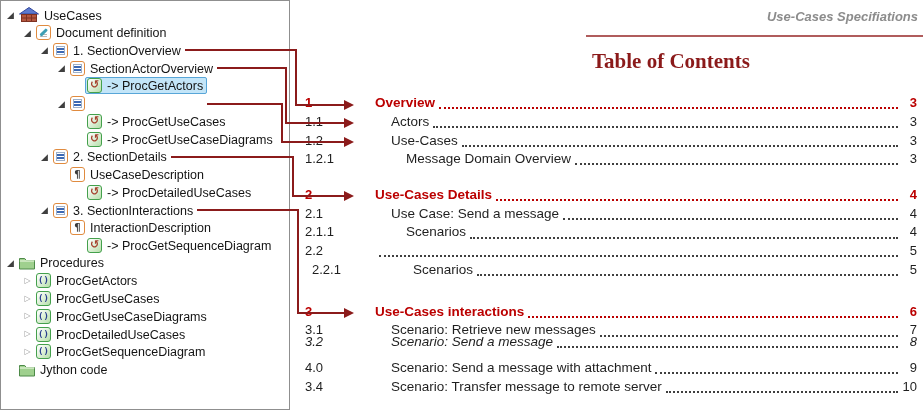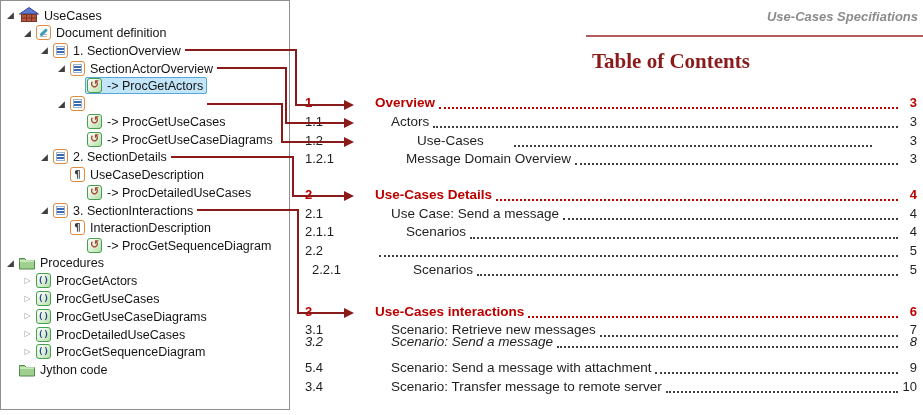--- a/index.html
+++ b/index.html
@@ -248,21 +248,21 @@
       <span class="ttl lvl1">Overview</span>
       <span class="leader"></span>
       <span class="pg">3</span>
     </div>
     <div class="tocrow" style="top: 113.85px;">
       <span class="num">1.1</span>
       <span class="ttl lvl2">Actors</span>
       <span class="leader"></span>
       <span class="pg">3</span>
     </div>
-    <div class="tocrow" style="top: 132.55px; gap: 26px;">
+    <div class="tocrow" style="top: 132.55px;">
       <span class="num">1.2</span>
       <span class="ttl lvl2">Use-Cases</span>
       <span class="leader"></span>
       <span class="pg">3</span>
     </div>
     <div class="tocrow" style="top: 151.25px;">
       <span class="num">1.2.1</span>
       <span class="ttl lvl3">Message Domain Overview</span>
       <span class="leader"></span>
       <span class="pg">3</span>
@@ -308,21 +308,21 @@
       <span class="leader"></span>
       <span class="pg">7</span>
     </div>
     <div class="tocrow" style="top: 334px; font-style: italic;">
       <span class="num">3.2</span>
       <span class="ttl lvl2">Scenario: Send a message</span>
       <span class="leader"></span>
       <span class="pg">8</span>
     </div>
     <div class="tocrow" style="top: 359.85px;">
-      <span class="num">5.4</span>
+      <span class="num">4.0</span>
       <span class="ttl lvl2">Scenario: Send a message with attachment</span>
       <span class="leader"></span>
       <span class="pg">9</span>
     </div>
     <div class="tocrow" style="top: 378.55px;">
       <span class="num">3.4</span>
       <span class="ttl lvl2">Scenario: Transfer message to remote server</span>
       <span class="leader"></span>
       <span class="pg">10</span>
     </div>

